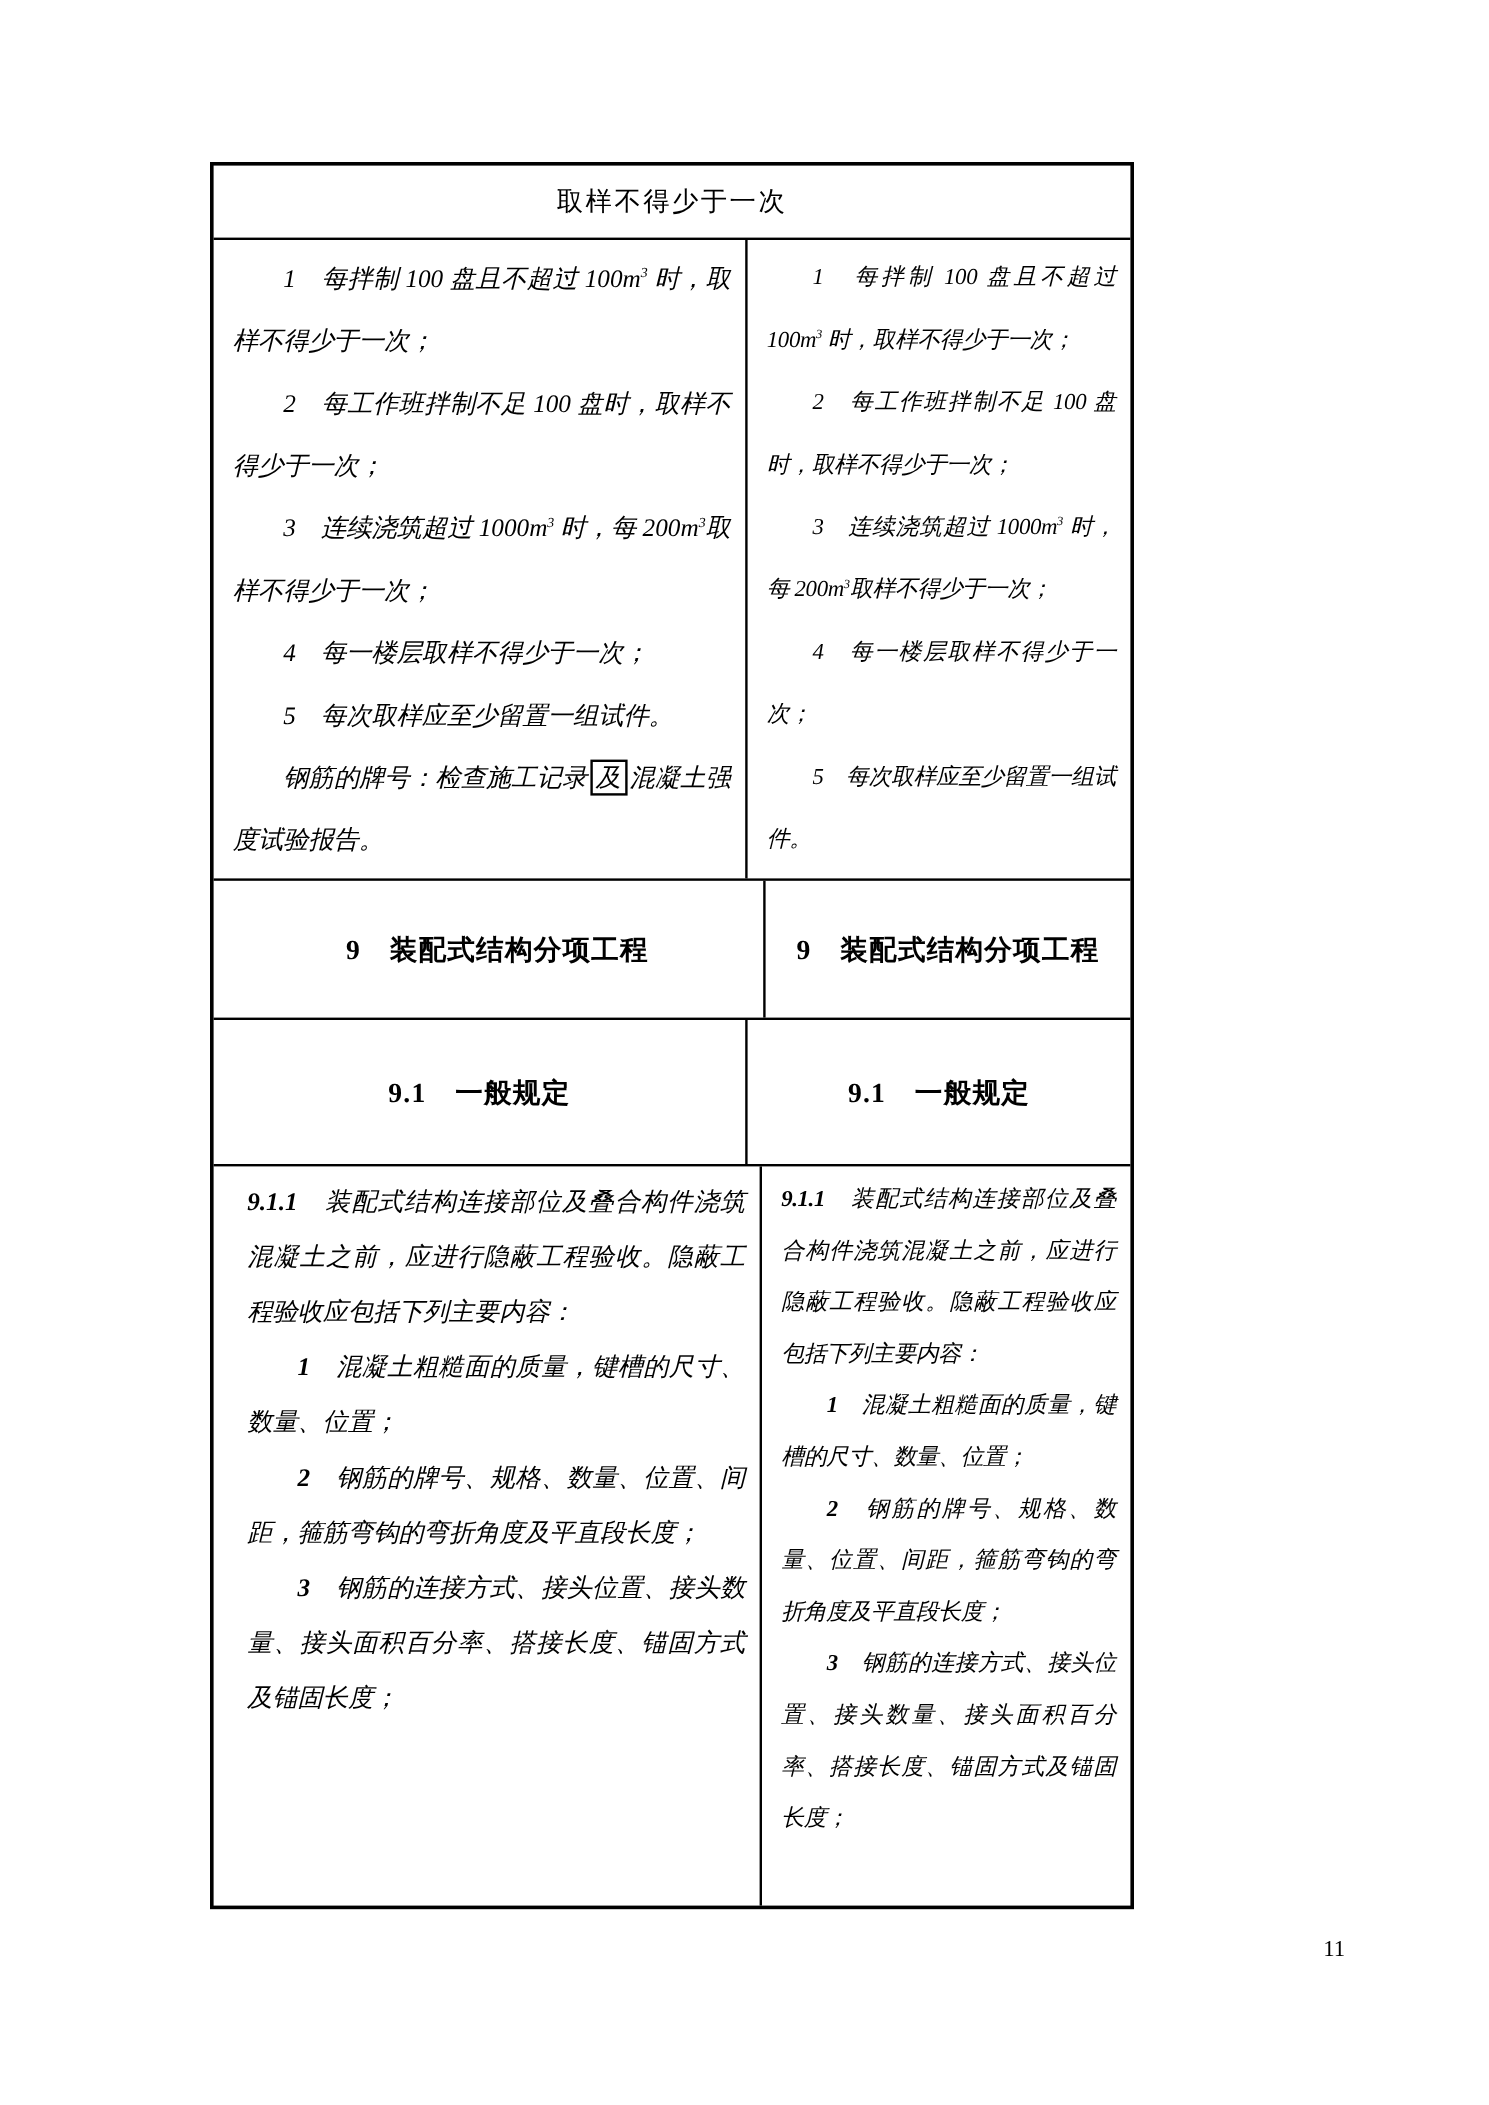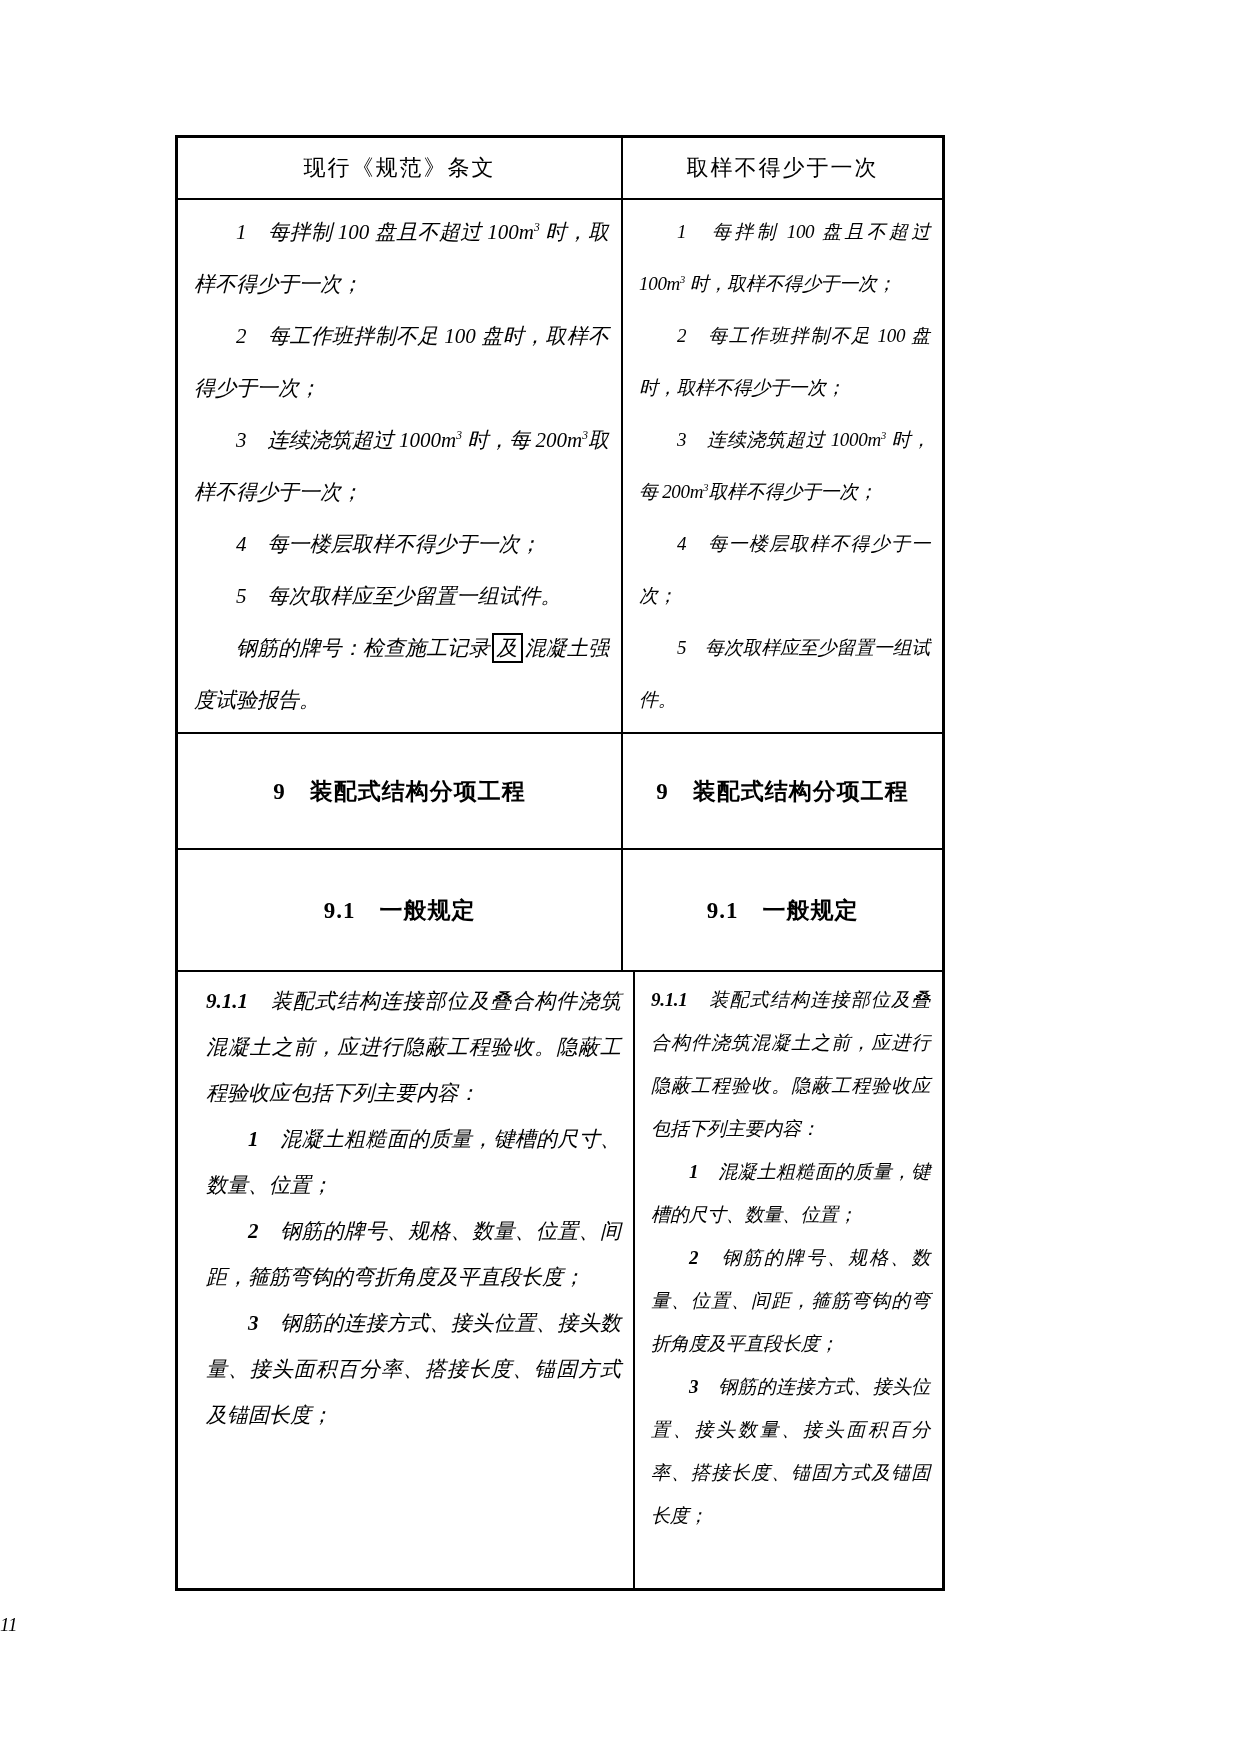--- a/index.html
+++ b/index.html
@@ -25,42 +25,40 @@
   .textcell{padding:6px 12px 6px 16px;}
   .row1 .cell-l .para{line-height:52px;}
   .row1 .cell-r .para{line-height:52px;}
   .row1 .cell{height:532px;overflow:hidden;}
   .row4 .cell-l .para{line-height:46px;}
   .row4 .cell-r .para{line-height:43px;}
   .row4 .cell{height:616px;overflow:hidden;}
   
   .sec .cell{display:flex;align-items:center;justify-content:center;
     font-weight:bold;font-size:23px;letter-spacing:1px;}
-  .sec1{height:114px;}
+  .sec1{height:114px;padding-left:15px;}
   .sec2{height:120px;}
   .para{margin:0;text-align:justify;text-justify:inter-character;font-style:italic;}
   .indent{text-indent:2em;}
   .b{font-weight:bold;}
   .u{text-decoration:underline;text-underline-offset:6px;text-decoration-thickness:1.5px;}
   .sup{font-size:0.55em;vertical-align:super;line-height:0;letter-spacing:0;}
   .box{display:inline-block;border:2px solid #000;padding:0 3px;margin:0 2px;
     line-height:1.25;text-indent:0;}
   .page-number{
-    position:absolute;top:1614px;left:0;width:1121px;text-align:left;
+    position:absolute;top:1614px;left:0;width:1121px;text-align:right;
     font-size:19px;
-    font-style:italic;
   }
 </style>
 </head>
 <body>
 
 <div class="doc-table">
 
   <div class="trow hdr">
-    <div class="cell cell-l">现行《规范》条文</div>
     <div class="cell cell-r">取样不得少于一次</div>
   </div>
 
   <div class="trow row1">
     <div class="cell cell-l textcell">
         <p class="para indent"><span>1　每拌制 100 盘且不超过 100m</span><span class="sup">3</span><span> 时，取样不得少于一次；</span></p>
         <p class="para indent"><span>2　每工作班拌制不足 100 盘时，取样不得少于一次；</span></p>
         <p class="para indent"><span>3　连续浇筑超过 1000m</span><span class="sup">3</span><span> 时，每 200m</span><span class="sup">3</span><span>取样不得少于一次；</span></p>
         <p class="para indent"><span>4　每一楼层取样不得少于一次；</span></p>
         <p class="para indent"><span>5　每次取样应至少留置一组试件。</span></p>

